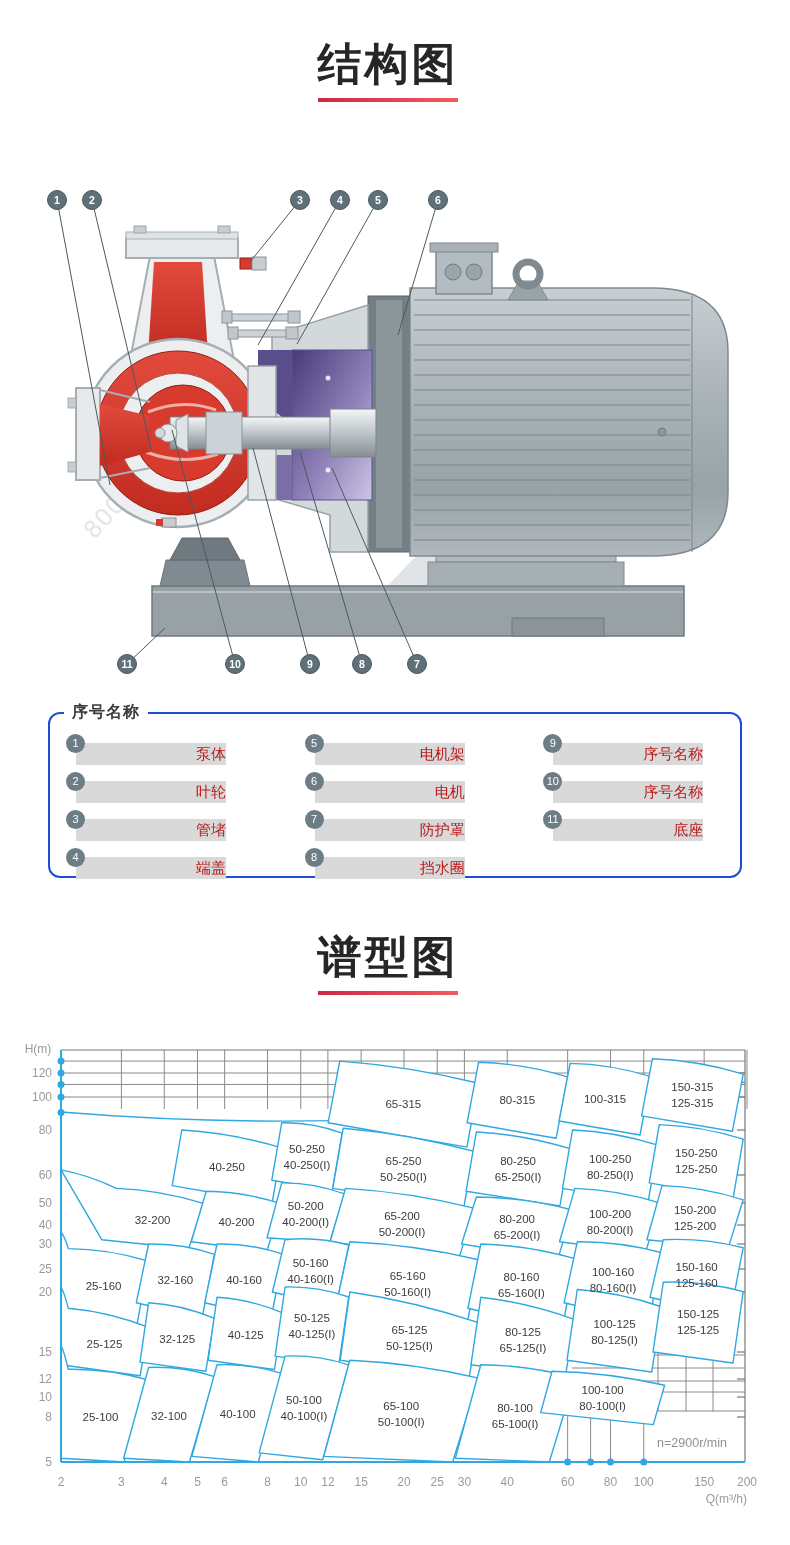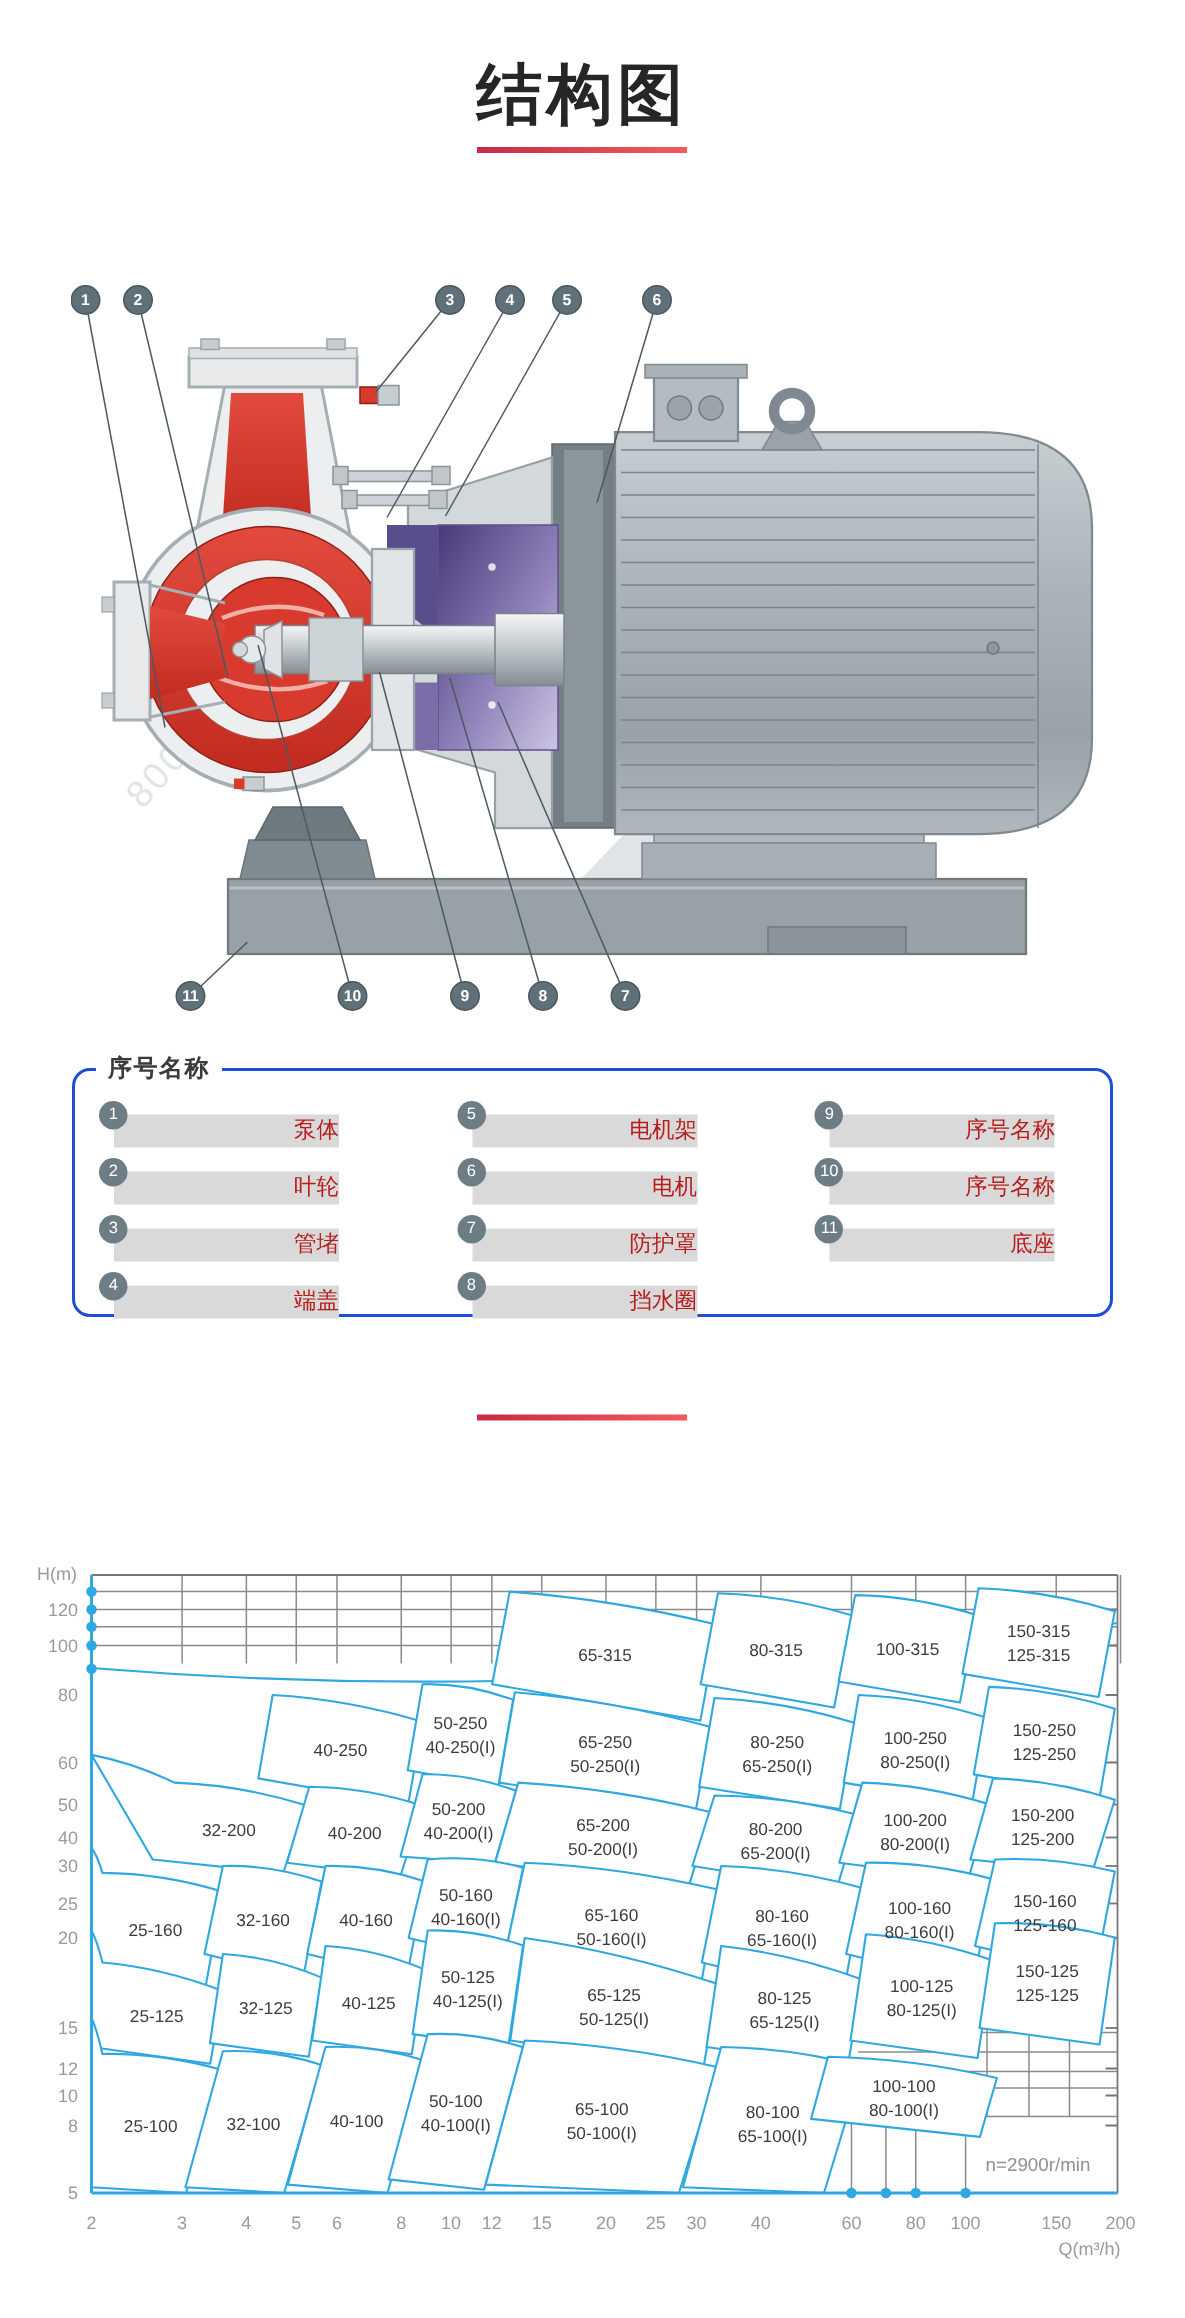--- a/index.html
+++ b/index.html
@@ -242,20 +242,21 @@
           </div>
           <div class="pitem">
             <span class="badge">11</span>
             <div class="pbar">底座</div>
           </div>
         </div>
     </div>
   </div>
 
   <div class="sec-title" style="top:933px;">
+    <h2>谱型图</h2>
     <div class="red-bar"></div>
   </div>
 
   <svg id="chart" style="position:absolute;top:1040px;left:0;" width="790" height="475" viewBox="0 1040 790 475">
       <g stroke="#8a8a8a" stroke-width="1">
         <line x1="121.39930185609867" y1="1050" x2="121.39930185609867" y2="1109"></line>
         <line x1="164.25328851274554" y1="1050" x2="164.25328851274554" y2="1109"></line>
         <line x1="197.49342297450892" y1="1050" x2="197.49342297450892" y2="1109"></line>
         <line x1="224.65259036884422" y1="1050" x2="224.65259036884422" y2="1109"></line>
         <line x1="267.5065770254911" y1="1050" x2="267.5065770254911" y2="1109"></line>

